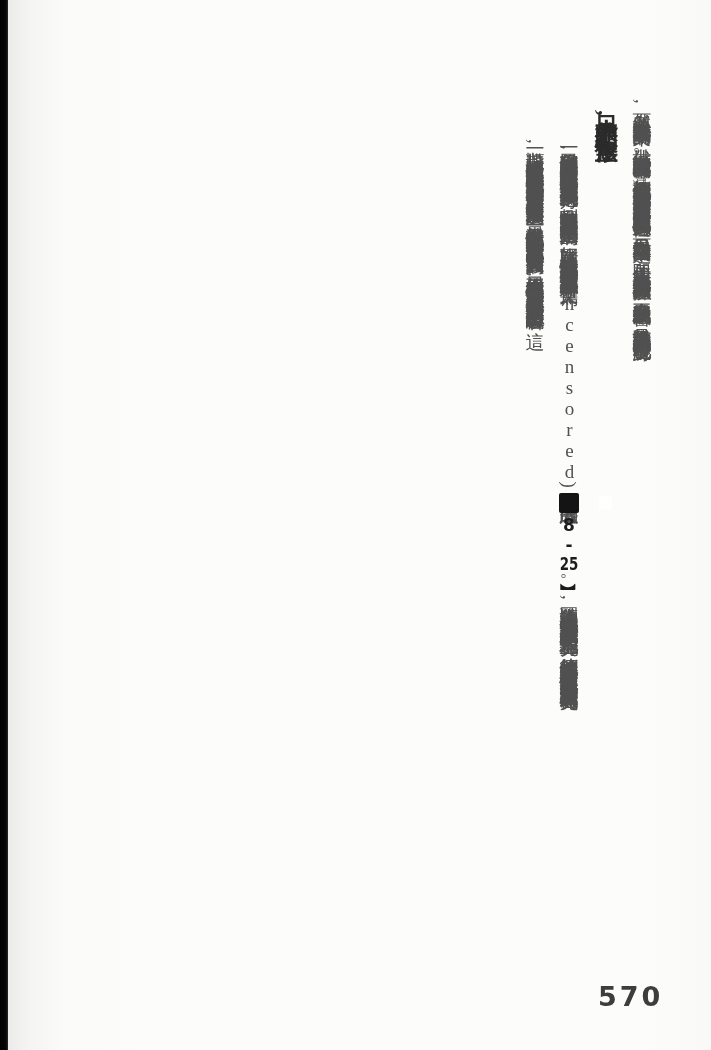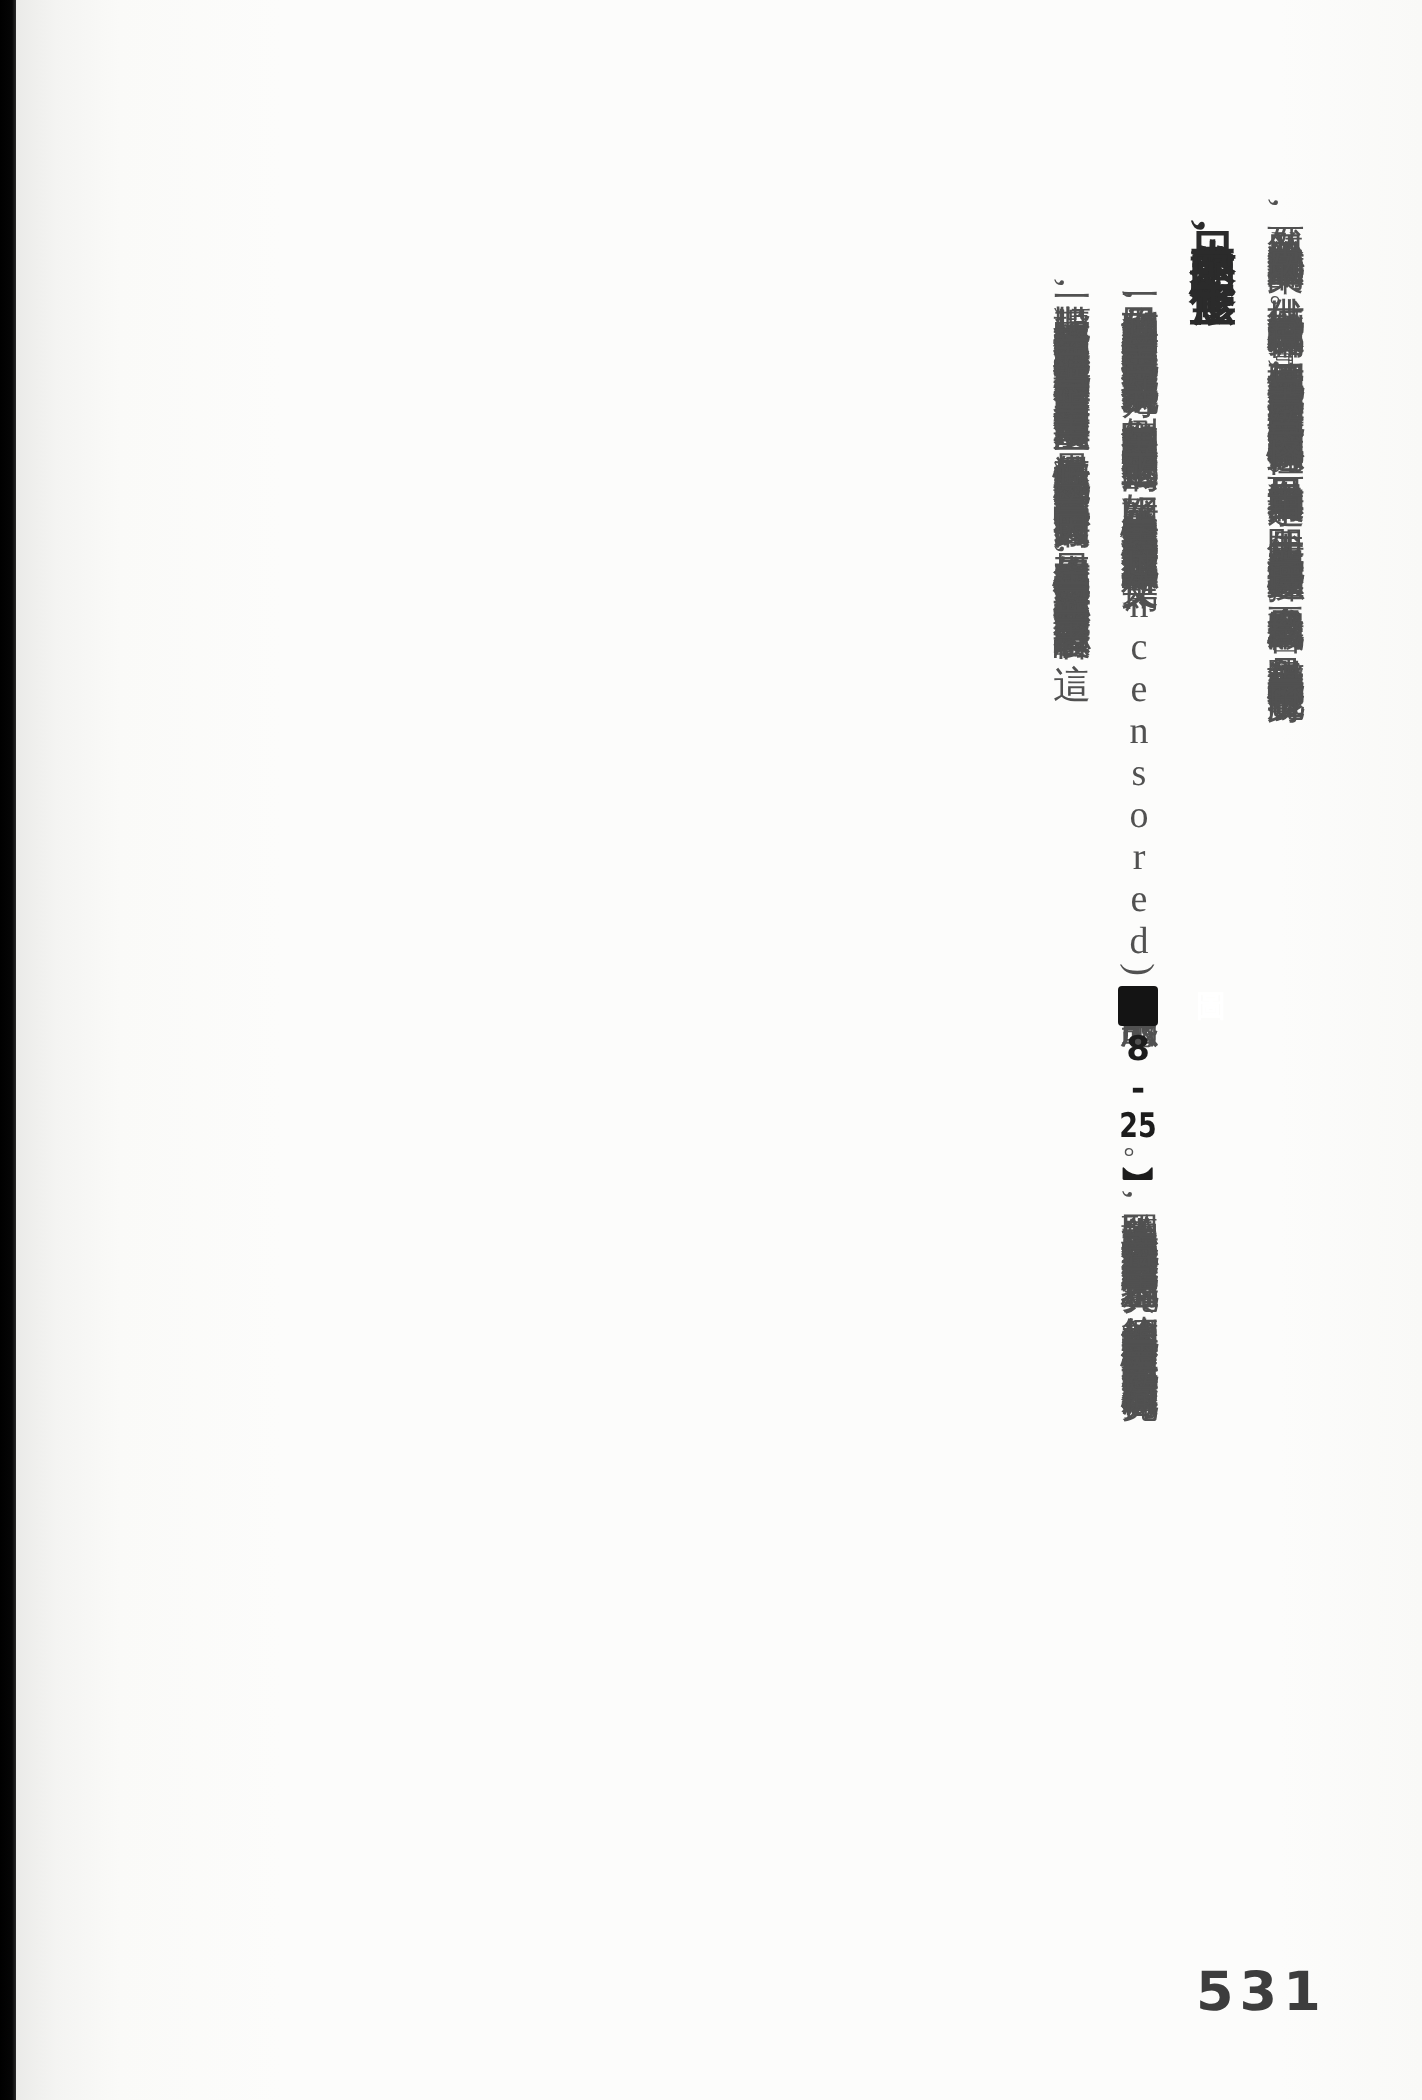--- a/index.html
+++ b/index.html
@@ -94,15 +94,15 @@
     <p class="para"><span>然而,從小就對日本漫畫和動畫耳濡目染的</span><span class="latin-run">Y</span><span>世代,潛意識中則比較沒有那種偏見。他們也不是因為『寶可夢』和『七龍珠』是日本產的動畫才去看,單純是因為有趣才看的,所以對日本動漫的風格比較不會感到奇怪。而且日本動漫沒有畢業這回事。即使長大成人,也有很多專門給大人看的漫畫和動畫可以選擇。完全不給觀眾畢業的機會。一旦跳入滿是誘惑的成人業界,就再也不可能脫身了。</span></p>
 
     <p class="heading">日本人的悲願,「無修正」</p>
 
     <p class="para para-indent"><span>一部作品出口到別的國家翻譯出版時,雖然會遇到各種當地法令的表現限制和修正問題,但相反地也有一些令日本人羨慕的地方。例如在歐美國家翻譯出版的日本成人漫畫,基本上都是無修正的。好比在美國,成人影視中的性器官就不需要打馬賽克,所以成人漫畫也依照該準則直接以零修正(英文寫作</span><span class="latin-run">Uncensored</span><span>)的狀態出版</span><span class="fig-ref"><span>【</span><span class="fig-badge">圖</span><span class="fig-num">8</span><span class="fig-num">-</span><span class="tcy">25</span><span>】</span></span><span>。聽美國人的說法,他們似乎不太能理解為什麼要在本來就只能賣給成人的作品中,又特地加上馬賽克。儘管他們的想法非常合乎邏輯,但這正是不同國家的性文化差異所在,令人不禁重新反思「猥褻」的概念究竟為何。</span></p>
 
     <p class="para para-indent">順帶一提,根據筆者從美國出版社那邊打聽到的說法,即使也有一些日本成人漫畫出於各種複雜的理由,保留日方的修正直接出版,但銷量卻遠遠不如無修正的漫畫。果然還是色情一點更受歡迎呢!各位讀者可能會這麼以為,不過其實背後另有更大的原因。日本的修正有用馬賽克遮住整個性器官的修正法,以及只用小黑條遮住一部分的類型,而美國的讀者似乎更討厭後者。這</p>
 
   </div>
 
-  <div class="page-number">531</div>
+  <div class="page-number">570</div>
 
 </div>
 
 </body></html>

